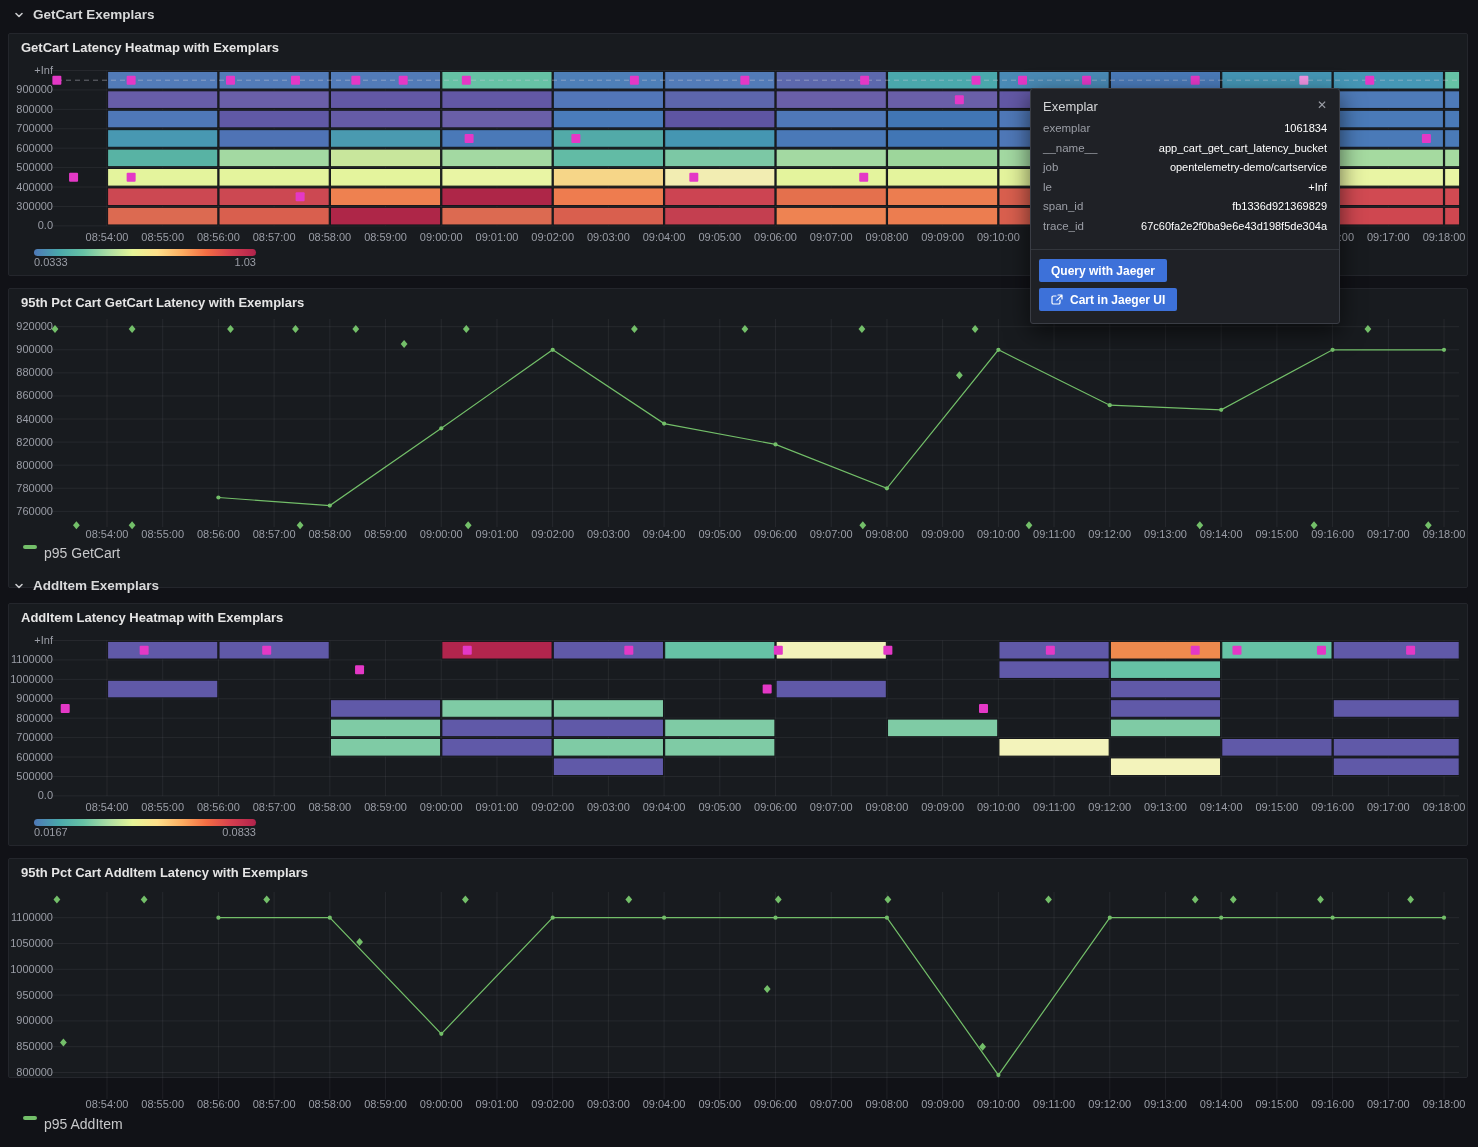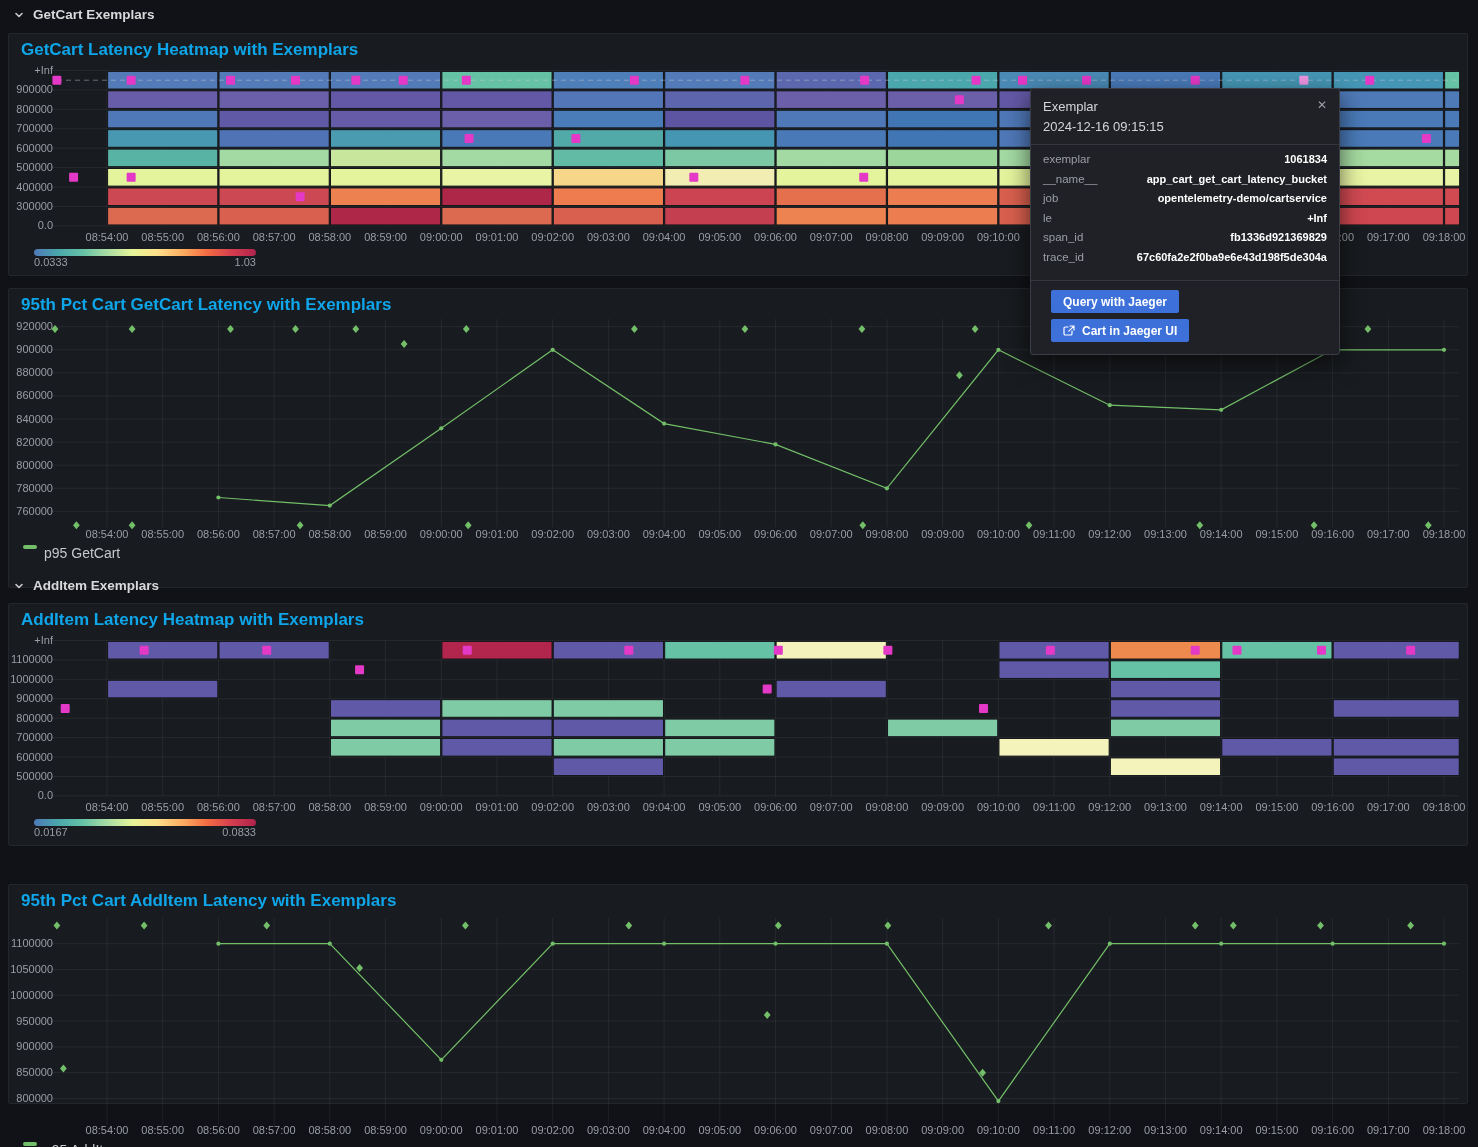--- a/index.html
+++ b/index.html
@@ -1,31 +1,31 @@
 <!DOCTYPE html>
 <html><head>
 <meta charset="utf-8">
 <style>
   html,body{margin:0;padding:0}
   body{width:1478px;height:1147px;background:#111217;font-family:"Liberation Sans",sans-serif;position:relative;overflow:hidden}
   .panel{position:absolute;left:8px;width:1460px;background:#181b1f;border:1px solid #24262c;border-radius:2px;box-sizing:border-box}
-  .ptitle{position:absolute;left:12px;top:6px;font-size:17px;font-weight:700;color:#0ea5e9;z-index:2}
+  .ptitle{position:absolute;left:12px;top:6px;font-size:13px;font-weight:700;color:#e5e5e5;z-index:2}
   svg.canvas{position:absolute;left:0;top:0}
   .rowhdr{position:absolute;left:13px;display:flex;align-items:center;gap:8px;color:#d8d9da;font-weight:700;font-size:13.5px;cursor:pointer;z-index:3}
   .legend{position:absolute;left:14px;display:flex;align-items:flex-start;gap:7px;font-size:14px;color:#c7c8ca;z-index:2}
   .legend .swatch{width:14px;height:4px;border-radius:2px;background:#73bf69}
   .tooltip{position:absolute;left:1030px;top:88px;width:310px;background:#1f2126;border:1px solid #3a3d45;border-radius:3px;box-shadow:0 8px 24px rgba(0,0,0,.6);z-index:20;box-sizing:border-box}
   .tt-head{display:flex;justify-content:space-between;align-items:flex-start;padding:10px 12px 0 12px;color:#d4d5d7;font-size:13px}
   .tt-close{color:#9b9ea6;font-size:12px;cursor:pointer;line-height:12px}
   .tt-time{padding:5px 12px 10px 12px;color:#d4d5d7;font-size:13px;border-bottom:1px solid #33363c}
   .tt-body{padding:8px 12px 10px 12px;border-bottom:1px solid #33363c}
   .tt-row{display:flex;justify-content:space-between;align-items:baseline;height:19.5px;white-space:nowrap}
   .tt-row .k{color:#9b9ea6;font-size:11.5px}
-  .tt-row .v{color:#ffffff;font-size:11px;font-weight:700}
-  .tt-actions{padding:9px 12px 12px 20px}
+  .tt-row .v{color:#ffffff;font-size:11px;font-weight:400}
+  .tt-actions{padding:9px 12px 12px 8px}
   .btn{display:inline-flex;align-items:center;gap:7px;background:#3d71d9;color:#fff;border:none;border-radius:2px;font-family:"Liberation Sans",sans-serif;font-size:12px;font-weight:700;padding:5px 12px;height:23px;cursor:pointer}
   .btnwrap{margin-bottom:6px}
 </style>
 </head>
 <body>
 
 <div class="rowhdr" style="top:7px">
   <svg width="12" height="12" viewBox="0 0 12 12">
       <path d="M3 4.5l3 3 3-3" stroke="#c8c9cc" stroke-width="1.6" fill="none" stroke-linecap="round" stroke-linejoin="round"></path>
     </svg>
@@ -509,21 +509,21 @@
           <stop offset="0.889" stop-color="#d53e4f"></stop>
           <stop offset="1.000" stop-color="#b0234c"></stop>
         </linearGradient>
       </defs>
       <rect x="25" y="215" width="222" height="7" rx="3.5" fill="url(#svg2grad)"></rect>
       <text x="25" y="231.5" text-anchor="start" fill="#9a9da6" font-size="11" font-family="&quot;Liberation Sans&quot;,sans-serif" font-weight="400">0.0167</text>
       <text x="247" y="231.5" text-anchor="end" fill="#9a9da6" font-size="11" font-family="&quot;Liberation Sans&quot;,sans-serif" font-weight="400">0.0833</text>
     </svg>
 </div>
 
-<div class="panel" style="top:884px;height:220px">
+<div class="panel" style="top:858px;height:220px">
   <div class="ptitle">95th Pct Cart AddItem Latency with Exemplars</div>
   <svg id="svg3" class="canvas" width="1458" height="258">
       <line x1="98" x2="98" y1="33" y2="240" stroke="rgba(204,204,220,0.08)"></line>
       <line x1="153.71" x2="153.71" y1="33" y2="240" stroke="rgba(204,204,220,0.08)"></line>
       <line x1="209.42000000000002" x2="209.42000000000002" y1="33" y2="240" stroke="rgba(204,204,220,0.08)"></line>
       <line x1="265.13" x2="265.13" y1="33" y2="240" stroke="rgba(204,204,220,0.08)"></line>
       <line x1="320.84000000000003" x2="320.84000000000003" y1="33" y2="240" stroke="rgba(204,204,220,0.08)"></line>
       <line x1="376.55" x2="376.55" y1="33" y2="240" stroke="rgba(204,204,220,0.08)"></line>
       <line x1="432.26" x2="432.26" y1="33" y2="240" stroke="rgba(204,204,220,0.08)"></line>
       <line x1="487.96999999999997" x2="487.96999999999997" y1="33" y2="240" stroke="rgba(204,204,220,0.08)"></line>
@@ -617,21 +617,20 @@
     <span class="swatch"></span>
     <span>p95 AddItem</span>
   </div>
 </div>
 
 <div class="tooltip">
   <div class="tt-head">
     <span>Exemplar</span>
     <span class="tt-close">✕</span>
   </div>
-  <div class="tt-time">2024-12-16 09:15:15</div>
   <div class="tt-body">
     <div class="tt-row">
         <span class="k">exemplar</span>
         <span class="v">1061834</span>
       </div>
     <div class="tt-row">
         <span class="k">__name__</span>
         <span class="v">app_cart_get_cart_latency_bucket</span>
       </div>
     <div class="tt-row">

